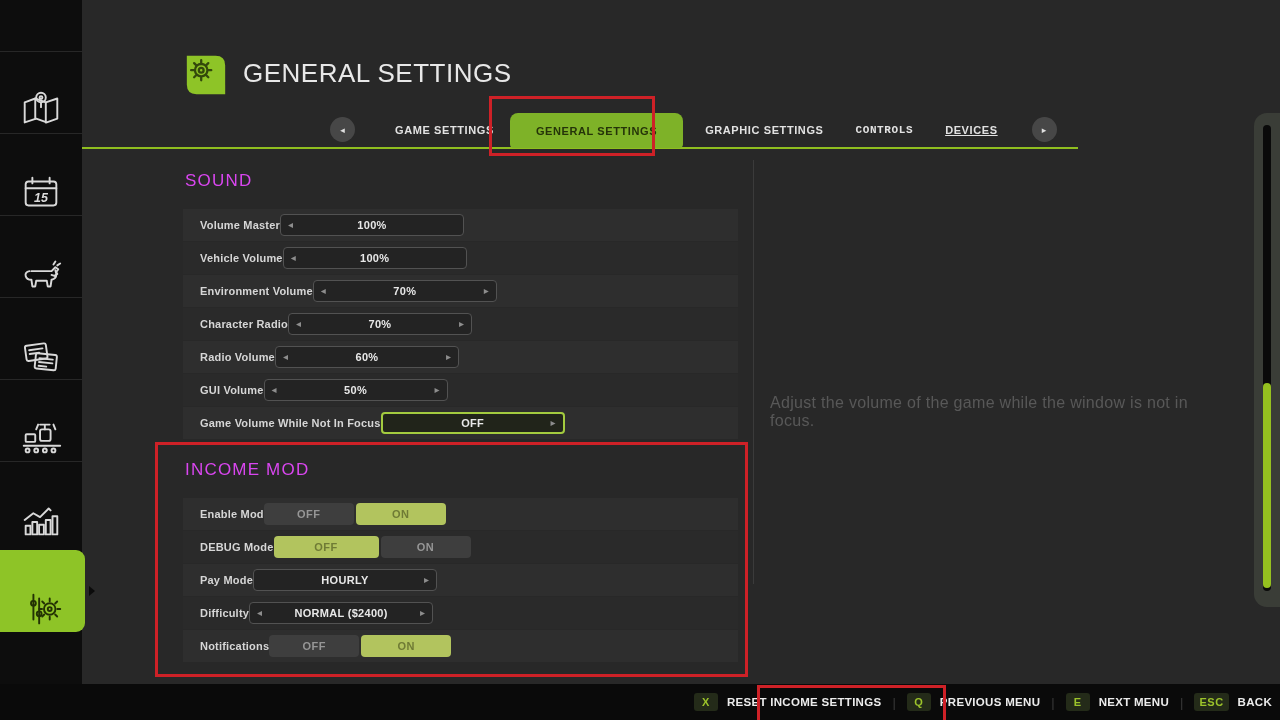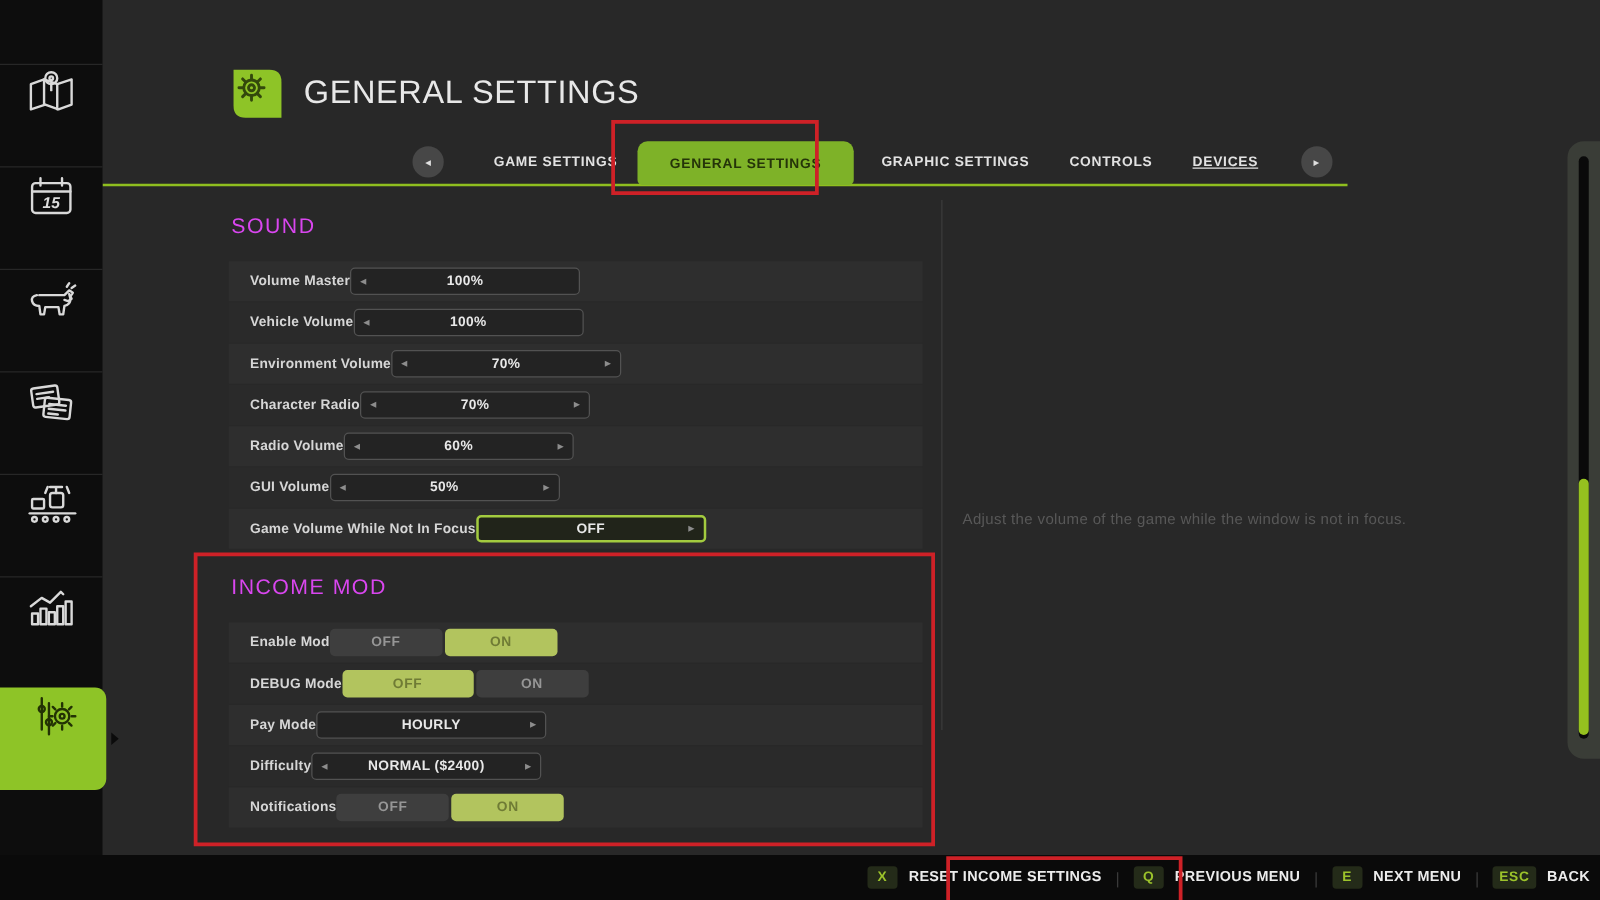--- a/index.html
+++ b/index.html
@@ -3,21 +3,21 @@
 <meta charset="utf-8">
 <style>
   html,body{margin:0;padding:0}
   body{
     width:1280px;height:720px;position:relative;overflow:hidden;
     background:#282828;font-family:"Liberation Sans",sans-serif;
   }
   
   .sidebar{position:absolute;left:0;top:0;width:82px;height:720px;background:#0d0d0d;z-index:2}
   .side-spacer{height:51px}
-  .cell{width:82px;height:82px;border-top:1px solid #272727;display:flex;align-items:flex-start;justify-content:center;box-sizing:border-box}
+  .cell{width:82px;height:82px;border-top:1px solid #272727;display:flex;align-items:flex-end;justify-content:center;box-sizing:border-box}
   .cell svg{width:46px;height:46px;stroke:#d9d9d9;fill:none;stroke-width:2;stroke-linecap:round;stroke-linejoin:round}
   .cell.selected{width:85px;background:#8ec427;border-radius:0 9px 9px 0;border-top:none;margin-top:7px;position:relative}
   .cell.selected svg{stroke:#233204}
   .notch{position:absolute;right:-10px;top:50%;transform:translateY(-50%);width:0;height:0;
     border-top:5px solid transparent;border-bottom:5px solid transparent;border-left:6px solid #0b0b0b}
   
   .header-icon{position:absolute;left:183px;top:52px;width:46px;height:46px}
   .page-title{position:absolute;left:243px;top:58px;font-size:26px;color:#e8e8e8;letter-spacing:.5px}
   
   .tabs{position:absolute;left:82px;top:112px;width:996px;height:35px;border-bottom:2px solid #8fbe1f;display:flex;align-items:center}
@@ -41,21 +41,21 @@
   .arr{position:absolute;color:#8d8d8d;font-size:10px;top:50%;transform:translateY(-52%);cursor:default}
   .arr.left{left:7px}.arr.right{right:7px}
   .selector.focused{border:2px solid #a3cb3f;background:#21241a}
   .toggle{display:flex;gap:2px;margin-right:15px}
   .tbtn{width:90px;height:22px;border-radius:4px;display:flex;align-items:center;justify-content:center;
     font-size:11px;font-weight:bold;letter-spacing:.5px;background:#3e3e3e;color:#969696}
   .tbtn.on{background:#b2c45e;color:#6f7b35}
   .toggle.shifted .tbtn:first-child{width:105px}
   
   .divider{position:absolute;left:753px;top:160px;width:1px;height:424px;background:#3b3b3b}
-  .info-text{position:absolute;left:770px;top:408px;width:430px;font-size:12px;color:#585858;letter-spacing:.3px}
+  .info-text{position:absolute;left:770px;top:394px;width:430px;font-size:16px;color:#585858;letter-spacing:.3px}
   
   .scroll-wrap{position:absolute;right:0;top:113px;width:26px;height:494px;background:#3a3d37;border-radius:13px 0 0 13px}
   .scroll-track{position:absolute;left:9px;top:12px;width:8px;height:466px;background:#0a0a0a;border-radius:4px}
   .scroll-thumb{position:absolute;left:0;bottom:3px;width:8px;height:205px;background:#95c11f;border-radius:4px}
   
   .footer{position:absolute;left:0;top:684px;width:1280px;height:36px;background:#0a0a0a;display:flex;
     align-items:center;justify-content:flex-end;padding-right:8px;box-sizing:border-box;z-index:3}
   .fitem{display:flex;align-items:center}
   .key{min-width:14px;padding:3px 5px;background:#242b19;border-radius:3px;color:#9cc32b;font-size:11px;
     font-weight:bold;text-align:center;letter-spacing:.5px}
@@ -158,21 +158,21 @@
   </g>
 </svg>
 <div class="page-title">GENERAL SETTINGS</div>
 
 <div class="tabs">
   <div class="tab-arrow prev">◂</div>
   <div id="tabs-items" style="display:flex;align-items:center;height:100%">
       <div class="tab" style="margin-left: 40px;">GAME SETTINGS</div>
       <div class="tab active" style="margin-left: 16px;">GENERAL SETTINGS</div>
       <div class="tab" style="margin-left: 22px;">GRAPHIC SETTINGS</div>
-      <div class="tab" style="margin-left: 32px;">CONTROLS</div>
+      <div class="tab" style="margin-left: 32px; font-family: Liberation Mono, monospace;">CONTROLS</div>
       <div class="tab" style="margin-left: 32px; text-decoration: underline;">DEVICES</div>
     </div>
   <div class="tab-arrow next">▸</div>
 </div>
 
 <div id="settings-col" class="settings-col">
     <div class="section-title">SOUND</div>
     <div class="row odd">
       <div class="row-label">Volume Master</div>
       <div class="selector">

